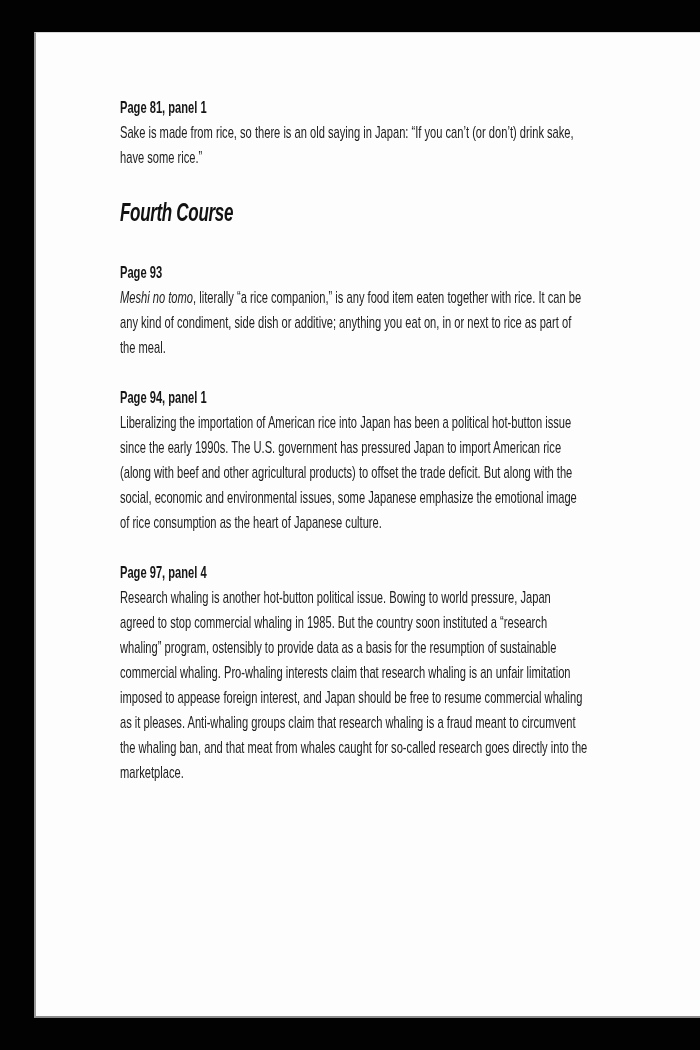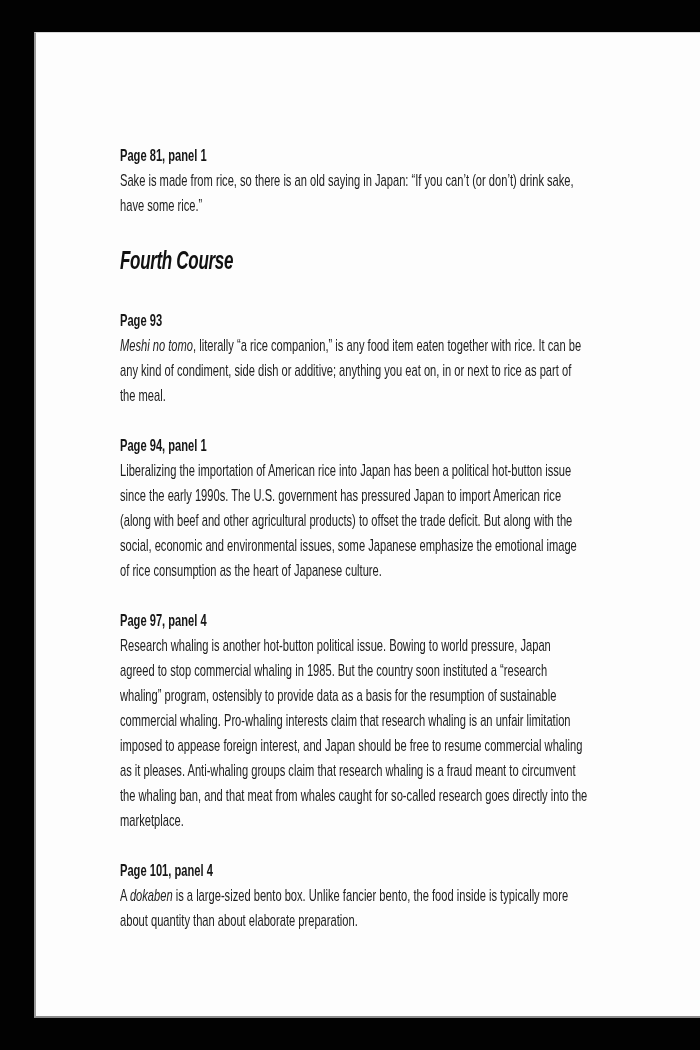--- a/index.html
+++ b/index.html
@@ -21,21 +21,21 @@
     top: 32px;
     right: 0;
     bottom: 32px;
     background: #fdfdfd;
     border-left: 2px solid #9a9a9a;
     border-top: 1px solid #d8d8d8;
     border-bottom: 2px solid #8c8c8c;
     overflow: hidden;
   }
   .content {
-    padding: 110px 0 0 84px;
+    padding: 62px 0 0 84px;
     color: #212121;
   }
   
   .tblock {
     width: 715px;
     transform: scaleX(0.655);
     transform-origin: 0 0;
   }
   .note-section { margin: 0 0 25px 0; }
   .note-heading {
@@ -85,20 +85,16 @@
       <section class="note-section">
         <h3 class="note-heading tblock">Page 94, panel 1</h3>
         <p class="note-body tblock"><span>Liberalizing the importation of American rice into Japan has been a political hot-button issue since the early 1990s. The U.S. government has pressured Japan to import American rice (along with beef and other agricultural products) to offset the trade deficit. But along with the social, economic and environmental issues, some Japanese emphasize the emotional image of rice consumption as the heart of Japanese culture.</span></p>
       </section>
 
       <section class="note-section">
         <h3 class="note-heading tblock">Page 97, panel 4</h3>
         <p class="note-body tblock"><span>Research whaling is another hot-button political issue. Bowing to world pressure, Japan agreed to stop commercial whaling in 1985. But the country soon instituted a “research whaling” program, ostensibly to provide data as a basis for the resumption of sustainable commercial whaling. Pro-whaling interests claim that research whaling is an unfair limitation imposed to appease foreign interest, and Japan should be free to resume commercial whaling as it pleases. Anti-whaling groups claim that research whaling is a fraud meant to circumvent the whaling ban, and that meat from whales caught for so-called research goes directly into the marketplace.</span></p>
       </section>
 
-      <section class="note-section">
-        <h3 class="note-heading tblock">Page 101, panel 4</h3>
-        <p class="note-body tblock"><span>A </span><span class="italic">dokaben</span><span> is a large-sized bento box. Unlike fancier bento, the food inside is typically more about quantity than about elaborate preparation.</span></p>
-      </section>
 
     </div>
   </div>
 </div>
 
 </body></html>

